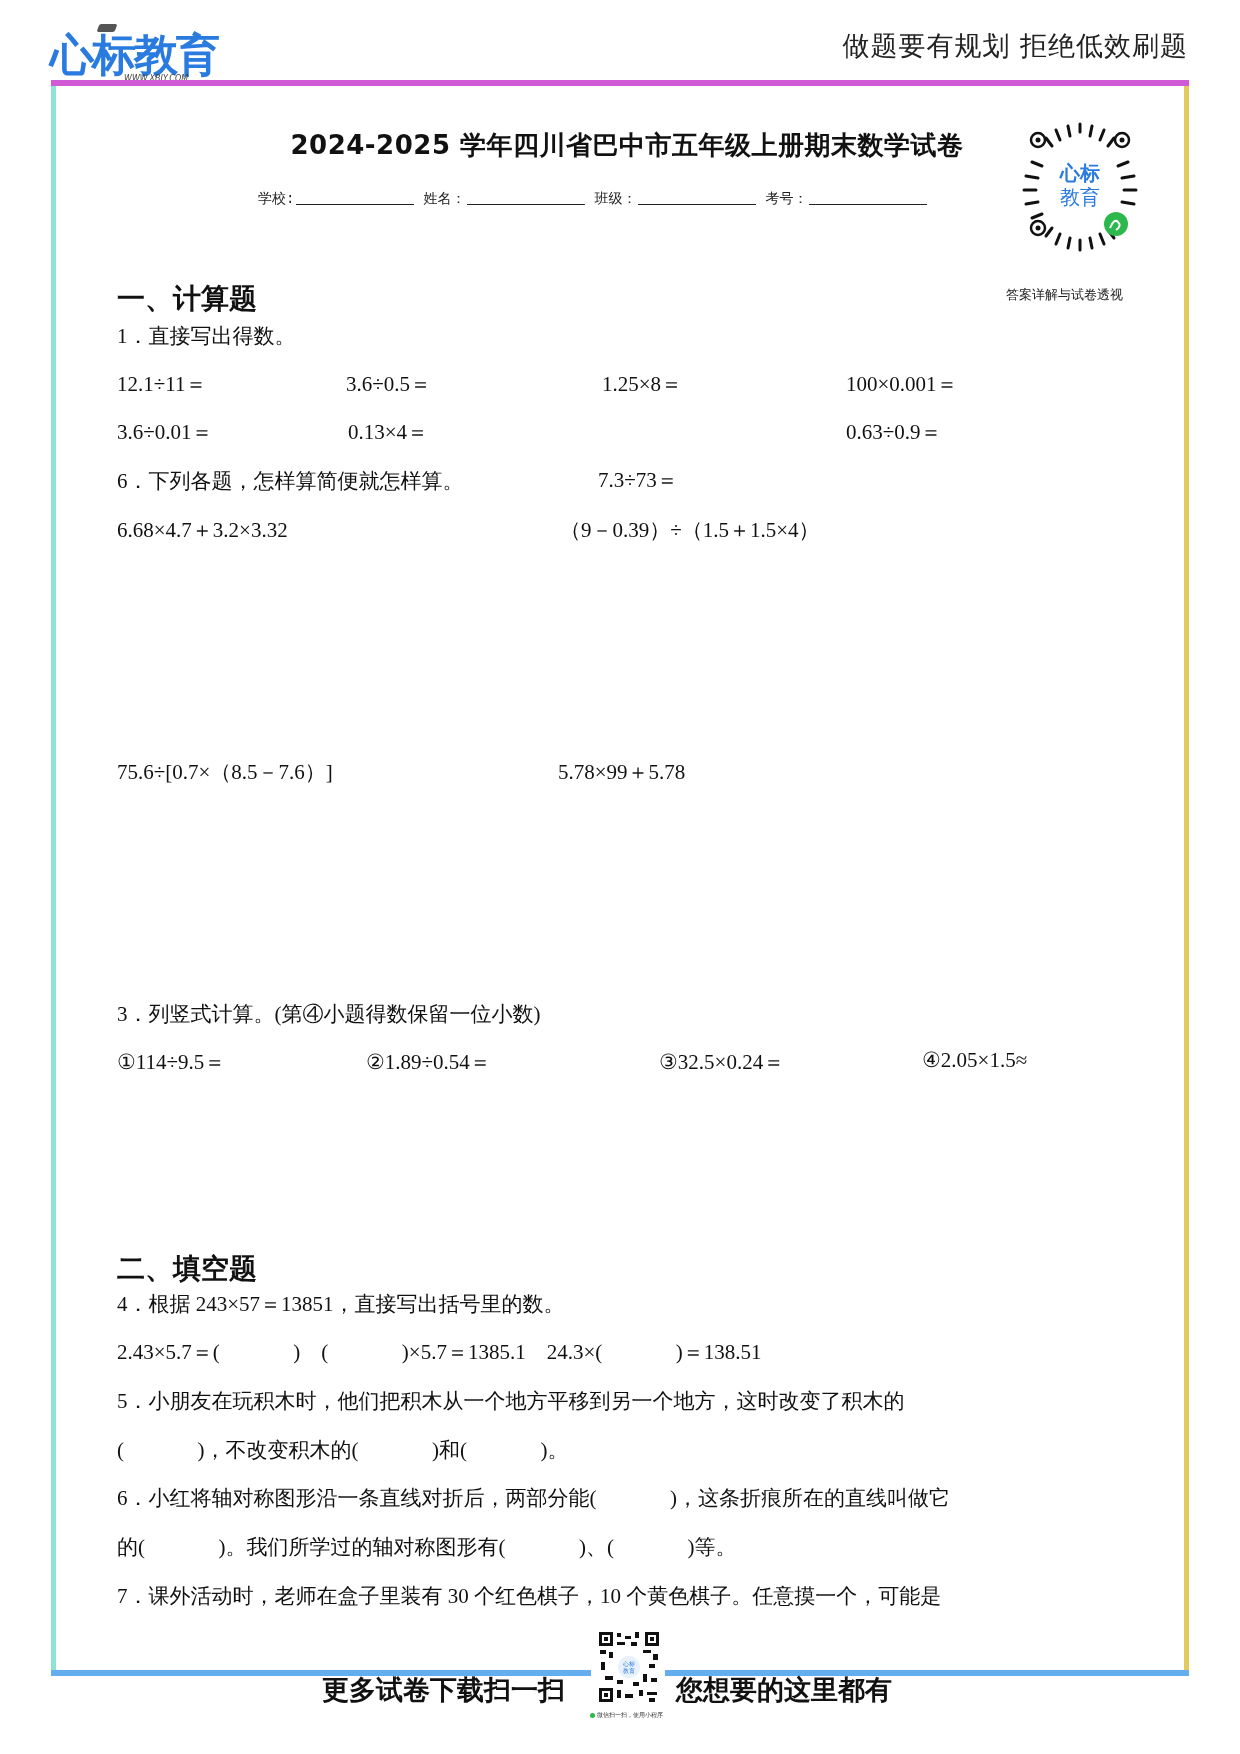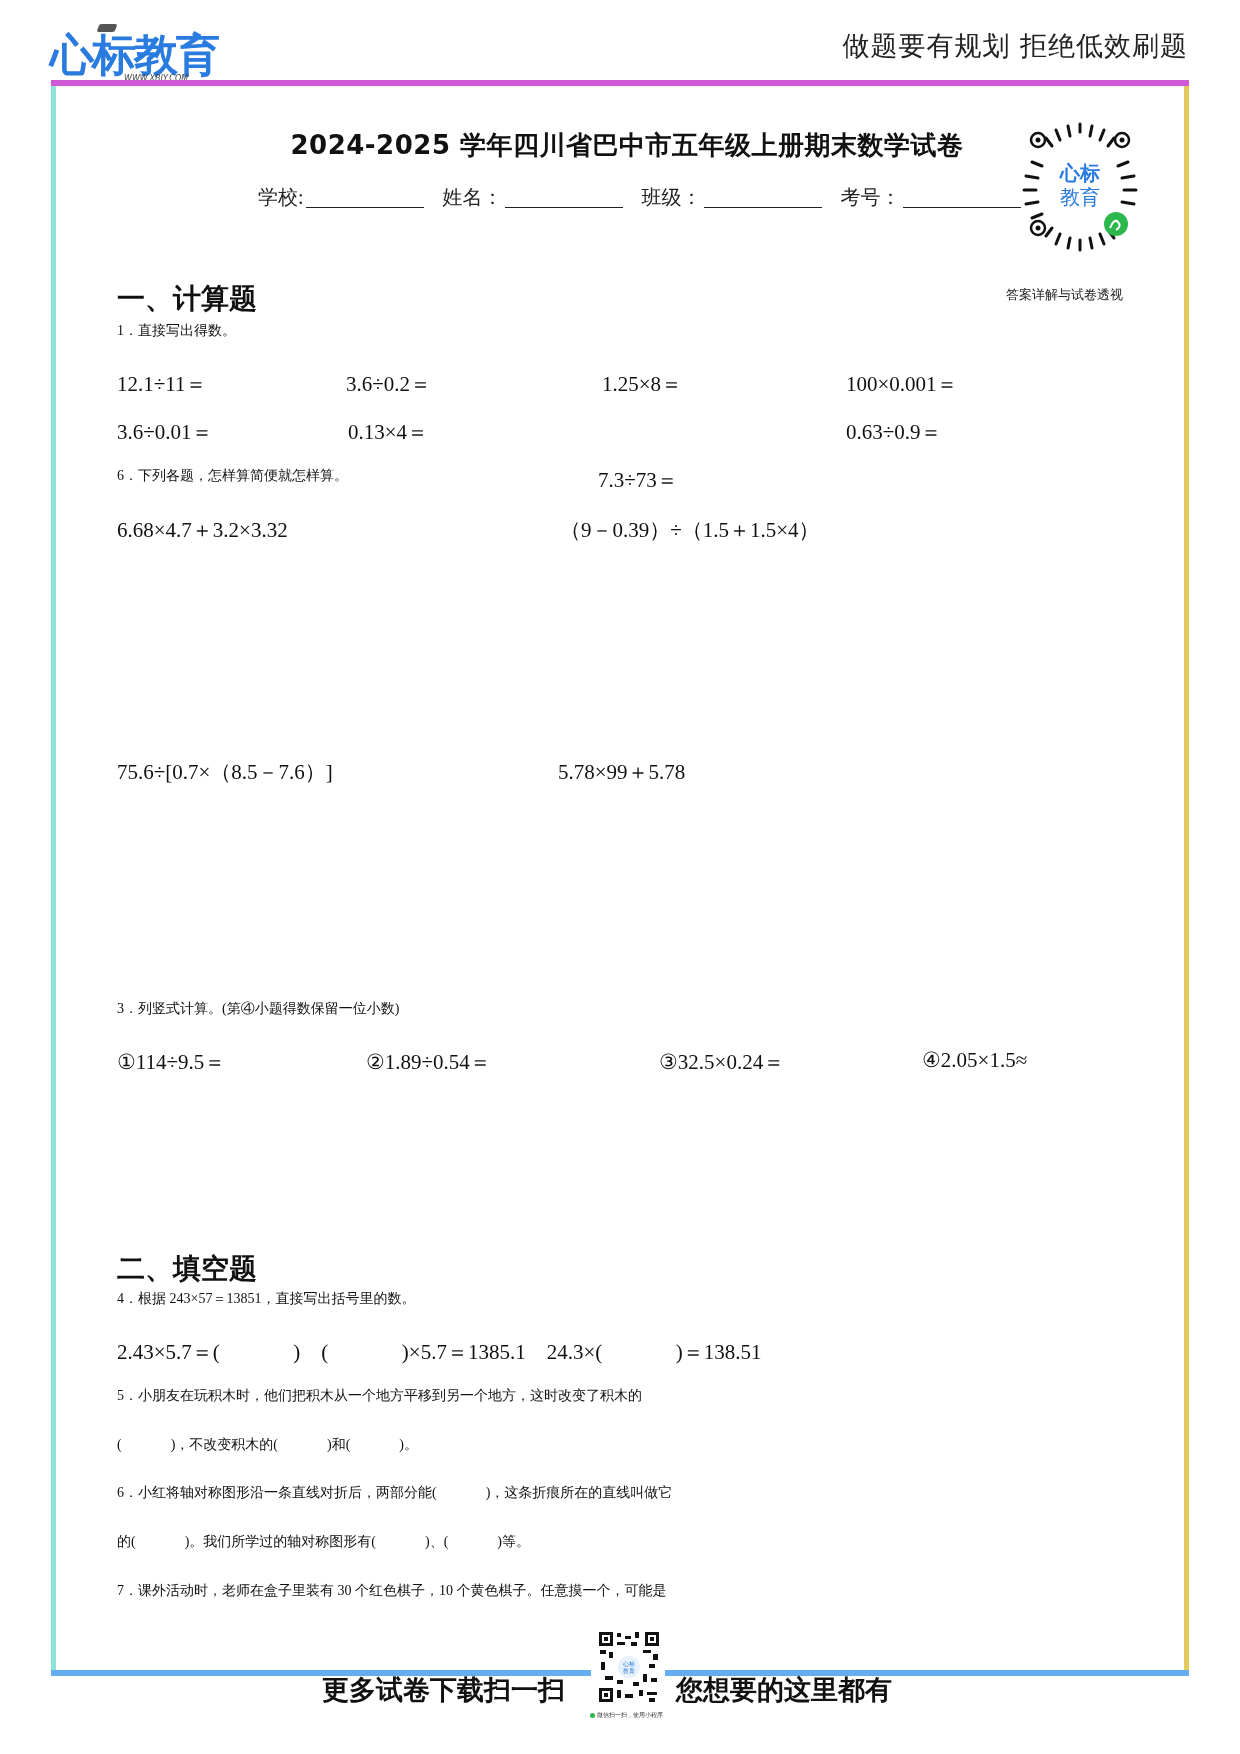--- a/index.html
+++ b/index.html
@@ -13,29 +13,29 @@
   .logo-cap { position:absolute; left:48px; top:-6px; width:18px; height:8px; background:#555; transform:skewX(-20deg); border-radius:2px; }
   .slogan { right:52px; top:28px; font-family:"DejaVu Serif",serif; font-size:27px; color:#222; letter-spacing:1px; }
   
   .bar-top { left:51px; top:80px; width:1138px; height:6px; background:#d05ad6; }
   .bar-left { left:51px; top:86px; width:5px; height:1586px; background:#8fe3d6; }
   .bar-right { left:1184px; top:86px; width:5px; height:1586px; background:#e2cb5a; }
   .bar-bottom-l { left:51px; top:1670px; width:540px; height:6px; background:#64aef0; }
   .bar-bottom-r { left:665px; top:1670px; width:524px; height:6px; background:#64aef0; }
   
   .title { left:7px; width:1240px; top:128px; text-align:center; font-family:"DejaVu Sans",sans-serif; font-weight:bold; font-size:26px; color:#111; letter-spacing:0.5px; }
-  .info-row { left:258px; top:184px; font-size:20px; display:flex; gap:17px; color:#222; }
+  .info-row { left:258px; top:184px; font-size:14px; display:flex; gap:7px; color:#222;font-family:Liberation Mono, monospace; }
   .info-item { display:flex; align-items:flex-end; }
   .blank { display:inline-block; width:118px; border-bottom:1.5px solid #222; height:20px; margin:0 2px 3px 2px; }
   
   .qr-mini { left:1010px; top:118px; width:140px; height:140px; }
   .qr-caption { left:1006px; top:286px; font-family:"DejaVu Sans",sans-serif; font-size:13px; color:#222; }
   
   .sec { font-family:"DejaVu Sans",sans-serif; font-weight:bold; font-size:28px; color:#111; }
-  .q { font-size:14px; color:#111; white-space:nowrap; }
+  .q { font-size:21px; color:#111; white-space:nowrap; }
   .m { font-size:21px; color:#111; white-space:nowrap; }
   
   .foot-text { font-family:"DejaVu Sans",sans-serif; font-size:27px; font-weight:bold; color:#111; top:1672px; }
   .qr-bottom { left:597px; top:1630px; width:64px; height:78px; background:#fff; }
   .qr-bottom-cap { left:590px; top:1711px; font-family:"DejaVu Sans",sans-serif; font-size:6px; color:#333; white-space:nowrap; }
 </style>
 </head>
 <body>
 
 <div class="abs logo">
@@ -115,21 +115,21 @@
     <circle cx="106" cy="106" r="12" fill="#2db84d"></circle>
     <path d="M100 110 q4 -10 8 -6 q4 4 -2 8" fill="none" stroke="#fff" stroke-width="2"></path>
   </svg>
 </div>
 <div class="abs qr-caption">答案详解与试卷透视</div>
 
 <div class="abs sec" style="left:117px; top:280px;">一、计算题</div>
 <div class="abs q" style="left:117px; top:322px;">1．直接写出得数。</div>
 
 <div class="abs m" style="left:117px; top:370px;">12.1÷11＝</div>
-<div class="abs m" style="left:346px; top:370px;">3.6÷0.2＝</div>
+<div class="abs m" style="left:346px; top:370px;">3.6÷0.5＝</div>
 <div class="abs m" style="left:602px; top:370px;">1.25×8＝</div>
 <div class="abs m" style="left:846px; top:370px;">100×0.001＝</div>
 
 <div class="abs m" style="left:117px; top:418px;">3.6÷0.01＝</div>
 <div class="abs m" style="left:348px; top:418px;">0.13×4＝</div>
 <div class="abs m" style="left:598px; top:418px;margin-top:48px;">7.3÷73＝</div>
 <div class="abs m" style="left:846px; top:418px;">0.63÷0.9＝</div>
 
 <div class="abs q" style="left:117px; top:467px;">6．下列各题，怎样算简便就怎样算。</div>
 <div class="abs m" style="left:117px; top:516px;">6.68×4.7＋3.2×3.32</div>

